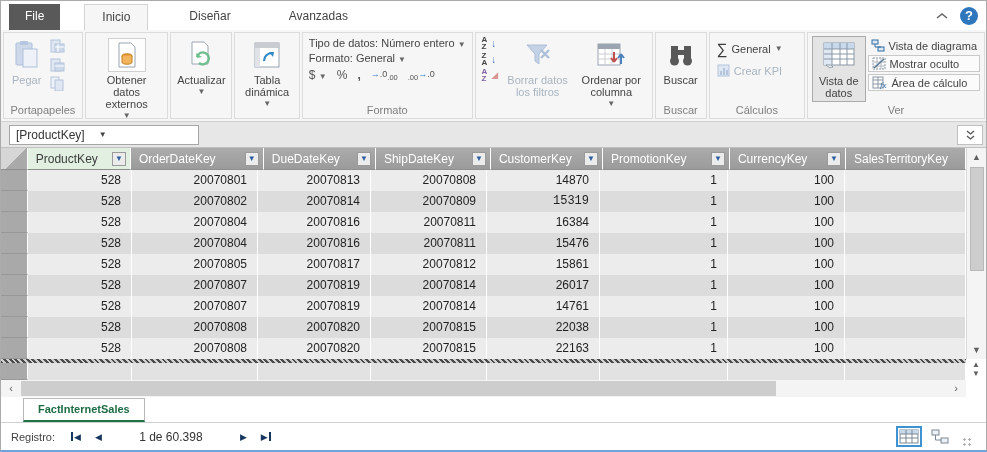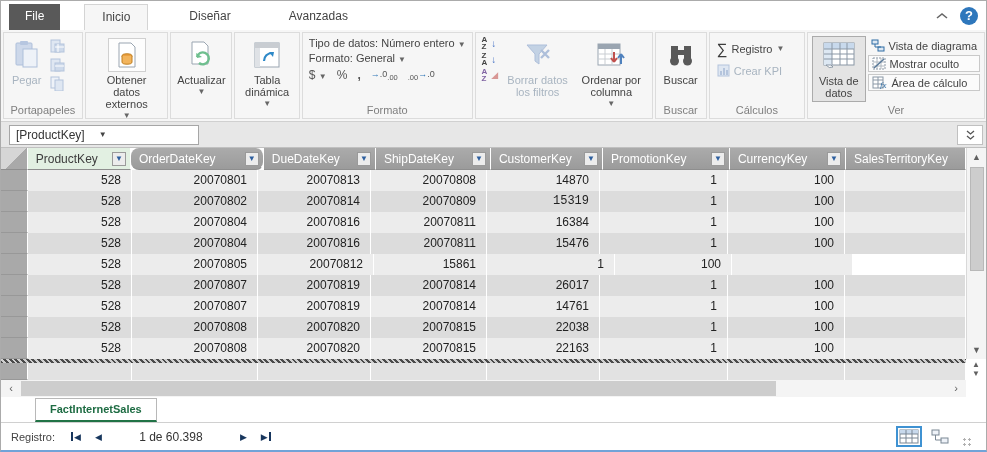--- a/index.html
+++ b/index.html
@@ -83,21 +83,21 @@
 
   
   .hscrollrow { display:flex; height:17px; flex:0 0 auto; background:#fff; }
   .hs-track { width:965px; background:#f4f4f4; display:flex; align-items:center; }
   .hs-arrow { width:20px; text-align:center; color:#606060; font-size:11px; line-height:15px; }
   .hs-thumb { width:755px; height:15px; background:#cdcdcd; }
   .hs-fill { flex:1; }
   .hs-corner { flex:1; background:#fff; }
 
   
-  .sheetrow { height:26px; background:#fff; border-bottom:1px solid #d0d0d0; display:flex; align-items:flex-end; padding-left:34px; flex:0 0 auto; }
+  .sheetrow { height:26px; background:#fff; border-bottom:1px solid #d0d0d0; display:flex; align-items:flex-end; padding-left:22px; flex:0 0 auto; }
   .sheettab { font-size:11px; font-weight:bold; color:#1e6c43; background:#fff; border:1px solid #b8b8b8;
               border-bottom:2px solid #217346; padding:4px 14px 3px; height:24px; }
 
   
   .statusbar { height:27px; background:#fff; display:flex; align-items:center; font-size:11px; color:#444;
                padding:0 6px 0 10px; flex:1 0 auto; position:relative; }
   .nav { display:flex; align-items:center; gap:14px; }
   .navlabel { margin-right:2px; }
   .navbtn { color:#17365d; font-size:9px; display:flex; align-items:center; gap:1px; }
   .navbar { display:inline-block; width:2px; height:9px; background:#17365d; }
@@ -296,21 +296,21 @@
           <span>Buscar</span>
         </div>
       </div>
       <div class="rgroup-label">Buscar</div>
     </div>
 
     <div class="rgroup" style="width:106px">
       <div class="rgroup-body" style="flex-direction:column; gap:5px; padding-top:6px; align-items:flex-start">
         <span class="smbtn">
           <span style="font-size:15px; color:#3c3c3c">∑</span>
-          <span>Registro</span>
+          <span>General</span>
           <span class="caret">▼</span>
         </span>
         <span class="smbtn disabled">
           <span>
             <svg width="13" height="13" viewBox="0 0 13 13">
                 <rect x="1" y="1" width="11" height="11" fill="#dfe7f2" stroke="#b4c4dc"></rect>
                 <rect x="3" y="7" width="2" height="4" fill="#b4c4dc"></rect>
                 <rect x="6" y="4" width="2" height="7" fill="#b4c4dc"></rect>
                 <rect x="9" y="6" width="2" height="5" fill="#b4c4dc"></rect>
               </svg>
@@ -398,21 +398,21 @@
   </div>
 
   <div class="gridwrap">
     <div class="gridmain">
       <div class="ghead">
         <div class="corner"></div>
       <div class="hcell sel" style="width: 104px;">
             <span>ProductKey</span>
             <span class="ddbtn">▼</span>
           </div>
-          <div class="hcell" style="width: 134px; border-radius: 8px;">
+          <div class="hcell" style="width: 134px;">
             <span>OrderDateKey</span>
             <span class="ddbtn">▼</span>
           </div>
           <div class="hcell" style="width: 113px;">
             <span>DueDateKey</span>
             <span class="ddbtn">▼</span>
           </div>
           <div class="hcell" style="width: 116px;">
             <span>ShipDateKey</span>
             <span class="ddbtn">▼</span>
@@ -475,20 +475,21 @@
             <div class="gcell" style="width: 116px;">20070811</div>
             <div class="gcell" style="width: 113px;">15476</div>
             <div class="gcell" style="width: 128px;">1</div>
             <div class="gcell" style="width: 117px;">100</div>
             <div class="gcell" style="width: 121px;"></div>
           </div>
           <div class="grow odd">
             <div class="rowhdr"></div>
             <div class="gcell" style="width: 104px;">528</div>
             <div class="gcell" style="width: 126px;">20070805</div>
+            <div class="gcell" style="width: 113px;">20070817</div>
             <div class="gcell" style="width: 116px;">20070812</div>
             <div class="gcell" style="width: 113px;">15861</div>
             <div class="gcell" style="width: 128px;">1</div>
             <div class="gcell" style="width: 117px;">100</div>
             <div class="gcell" style="width: 121px;"></div>
           </div>
           <div class="grow even">
             <div class="rowhdr"></div>
             <div class="gcell" style="width: 104px;">528</div>
             <div class="gcell" style="width: 126px;">20070807</div>

